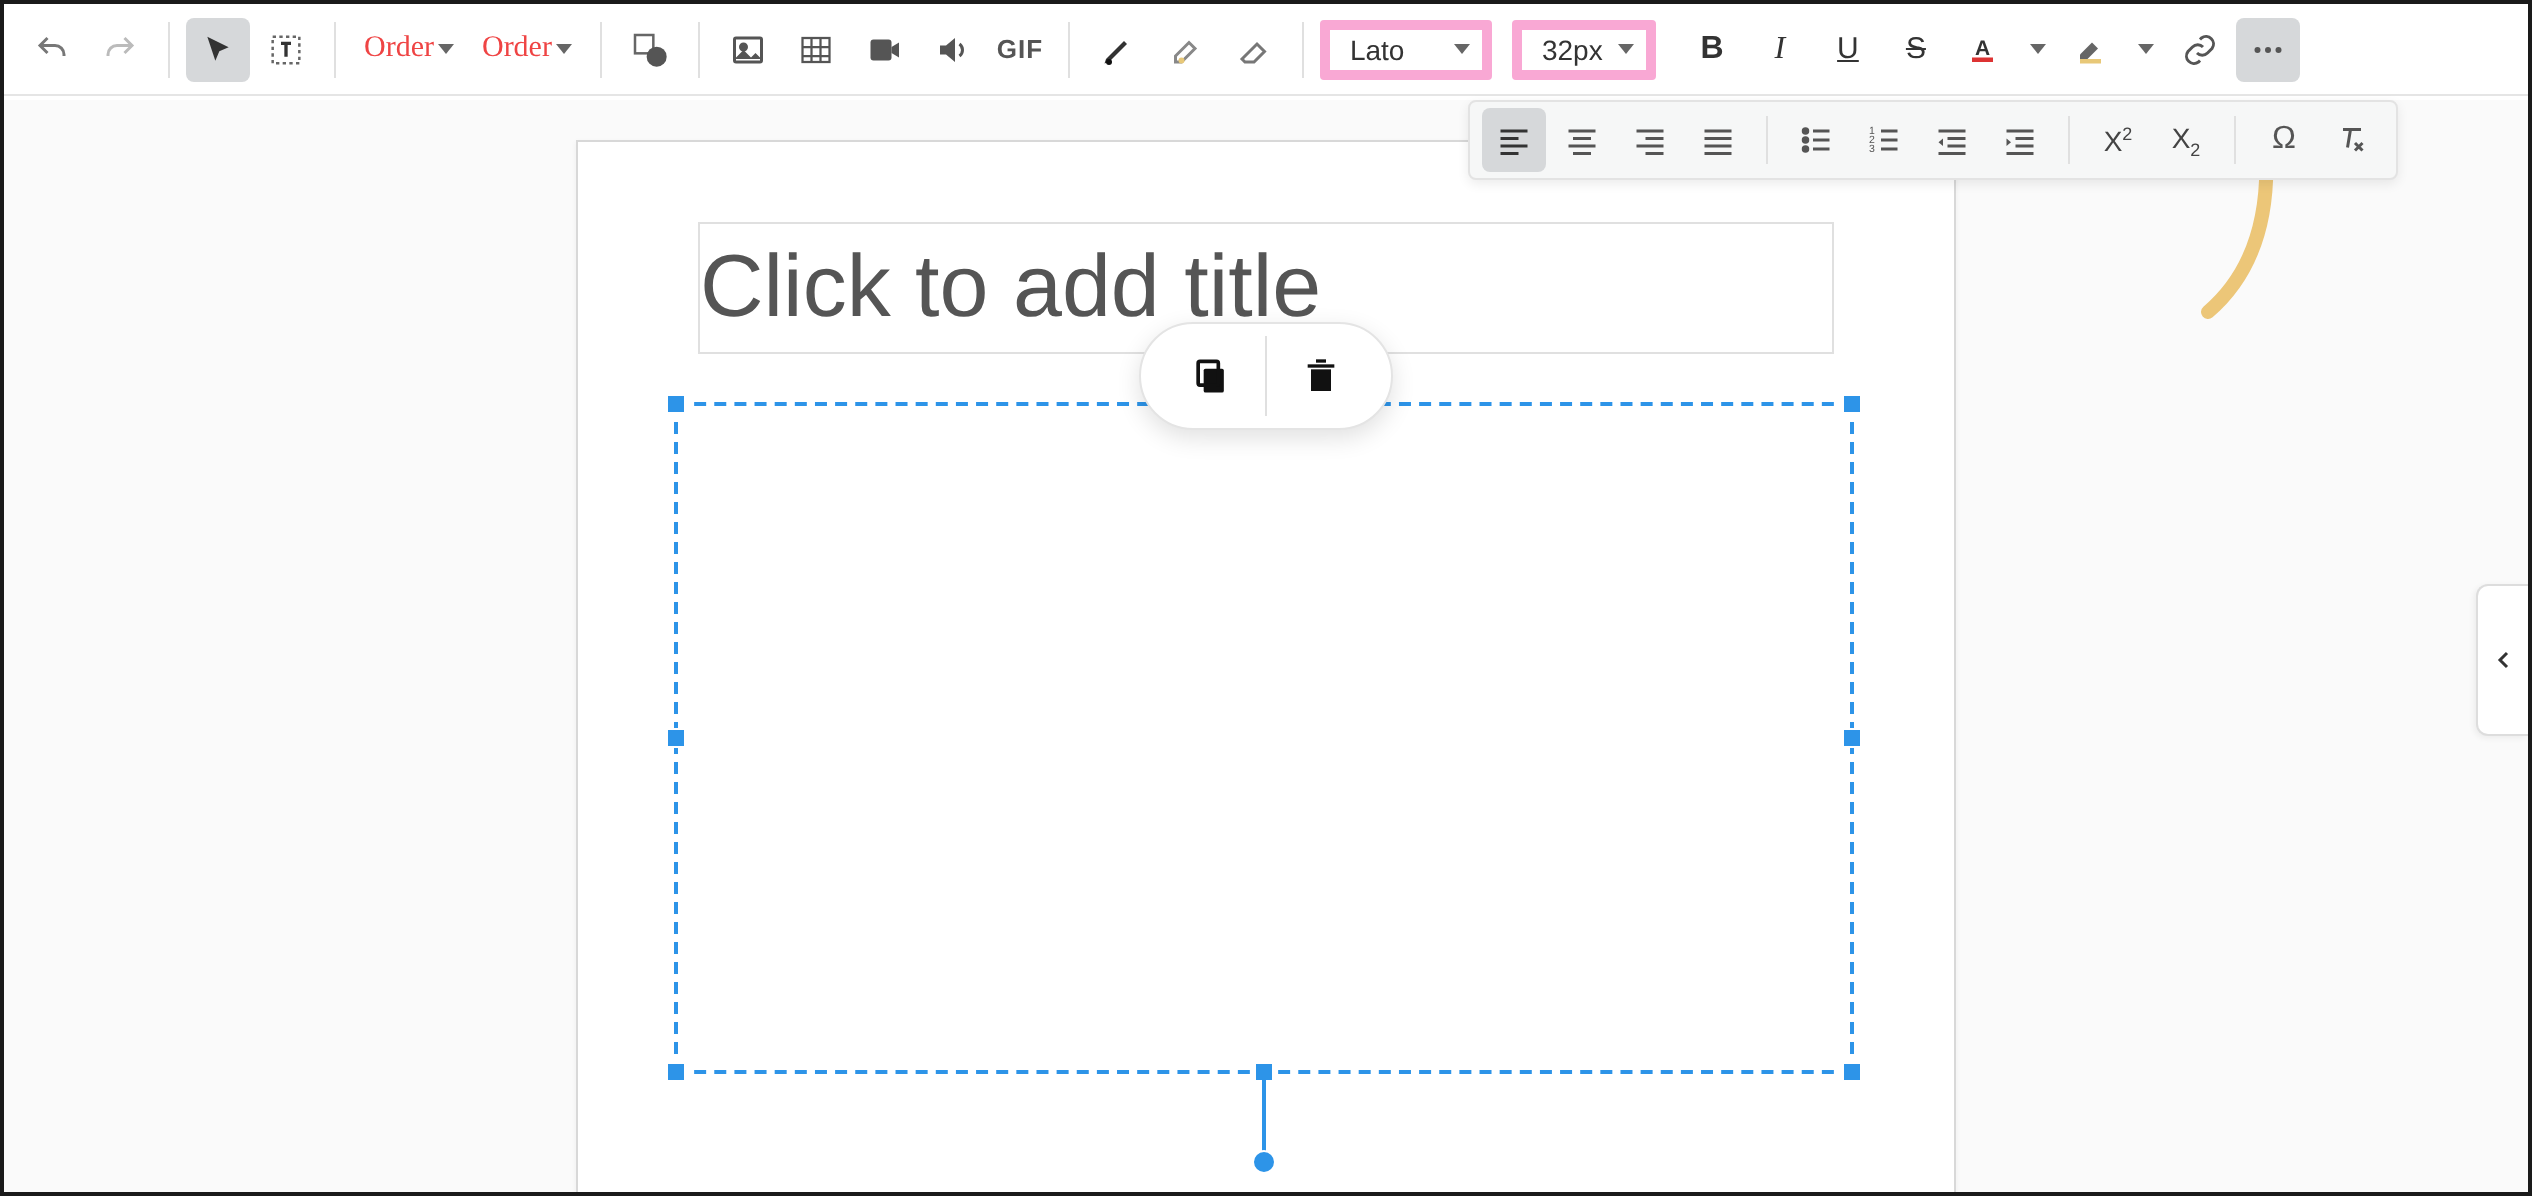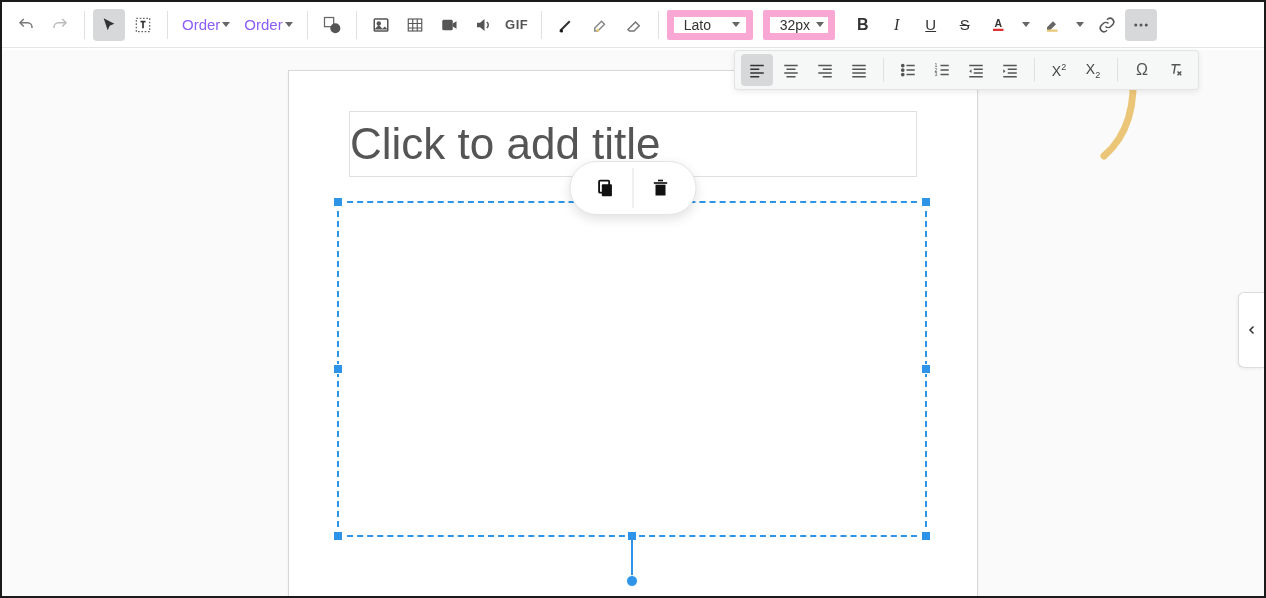--- a/index.html
+++ b/index.html
@@ -37,31 +37,32 @@
 .btn.active { background: #d6d8da; }
 .btn.hl { background: #d6d8da; }
 .sep {
   width: 1px;
   height: 28px;
   background: #e0e0e0;
   margin: 0 6px;
 }
 .dd-label {
   font-size: 15px;
-  color: #8b5cf6;
+  color: #ef4444;
   display: inline-flex;
   align-items: center;
   gap: 2px;
   padding: 0 6px;
   height: 32px;
   cursor: pointer;
+  font-family: Liberation Serif, serif;
 }
 .sel {
   height: 30px;
-  border: 7px solid #f9a8d4;
+  border: 5px solid #f9a8d4;
   border-radius: 2px;
   display: inline-flex;
   align-items: center;
   padding: 0 6px 0 10px;
   font-size: 14px;
   color: #333;
   background:#fff;
   gap:6px;
   cursor:pointer;
 }

